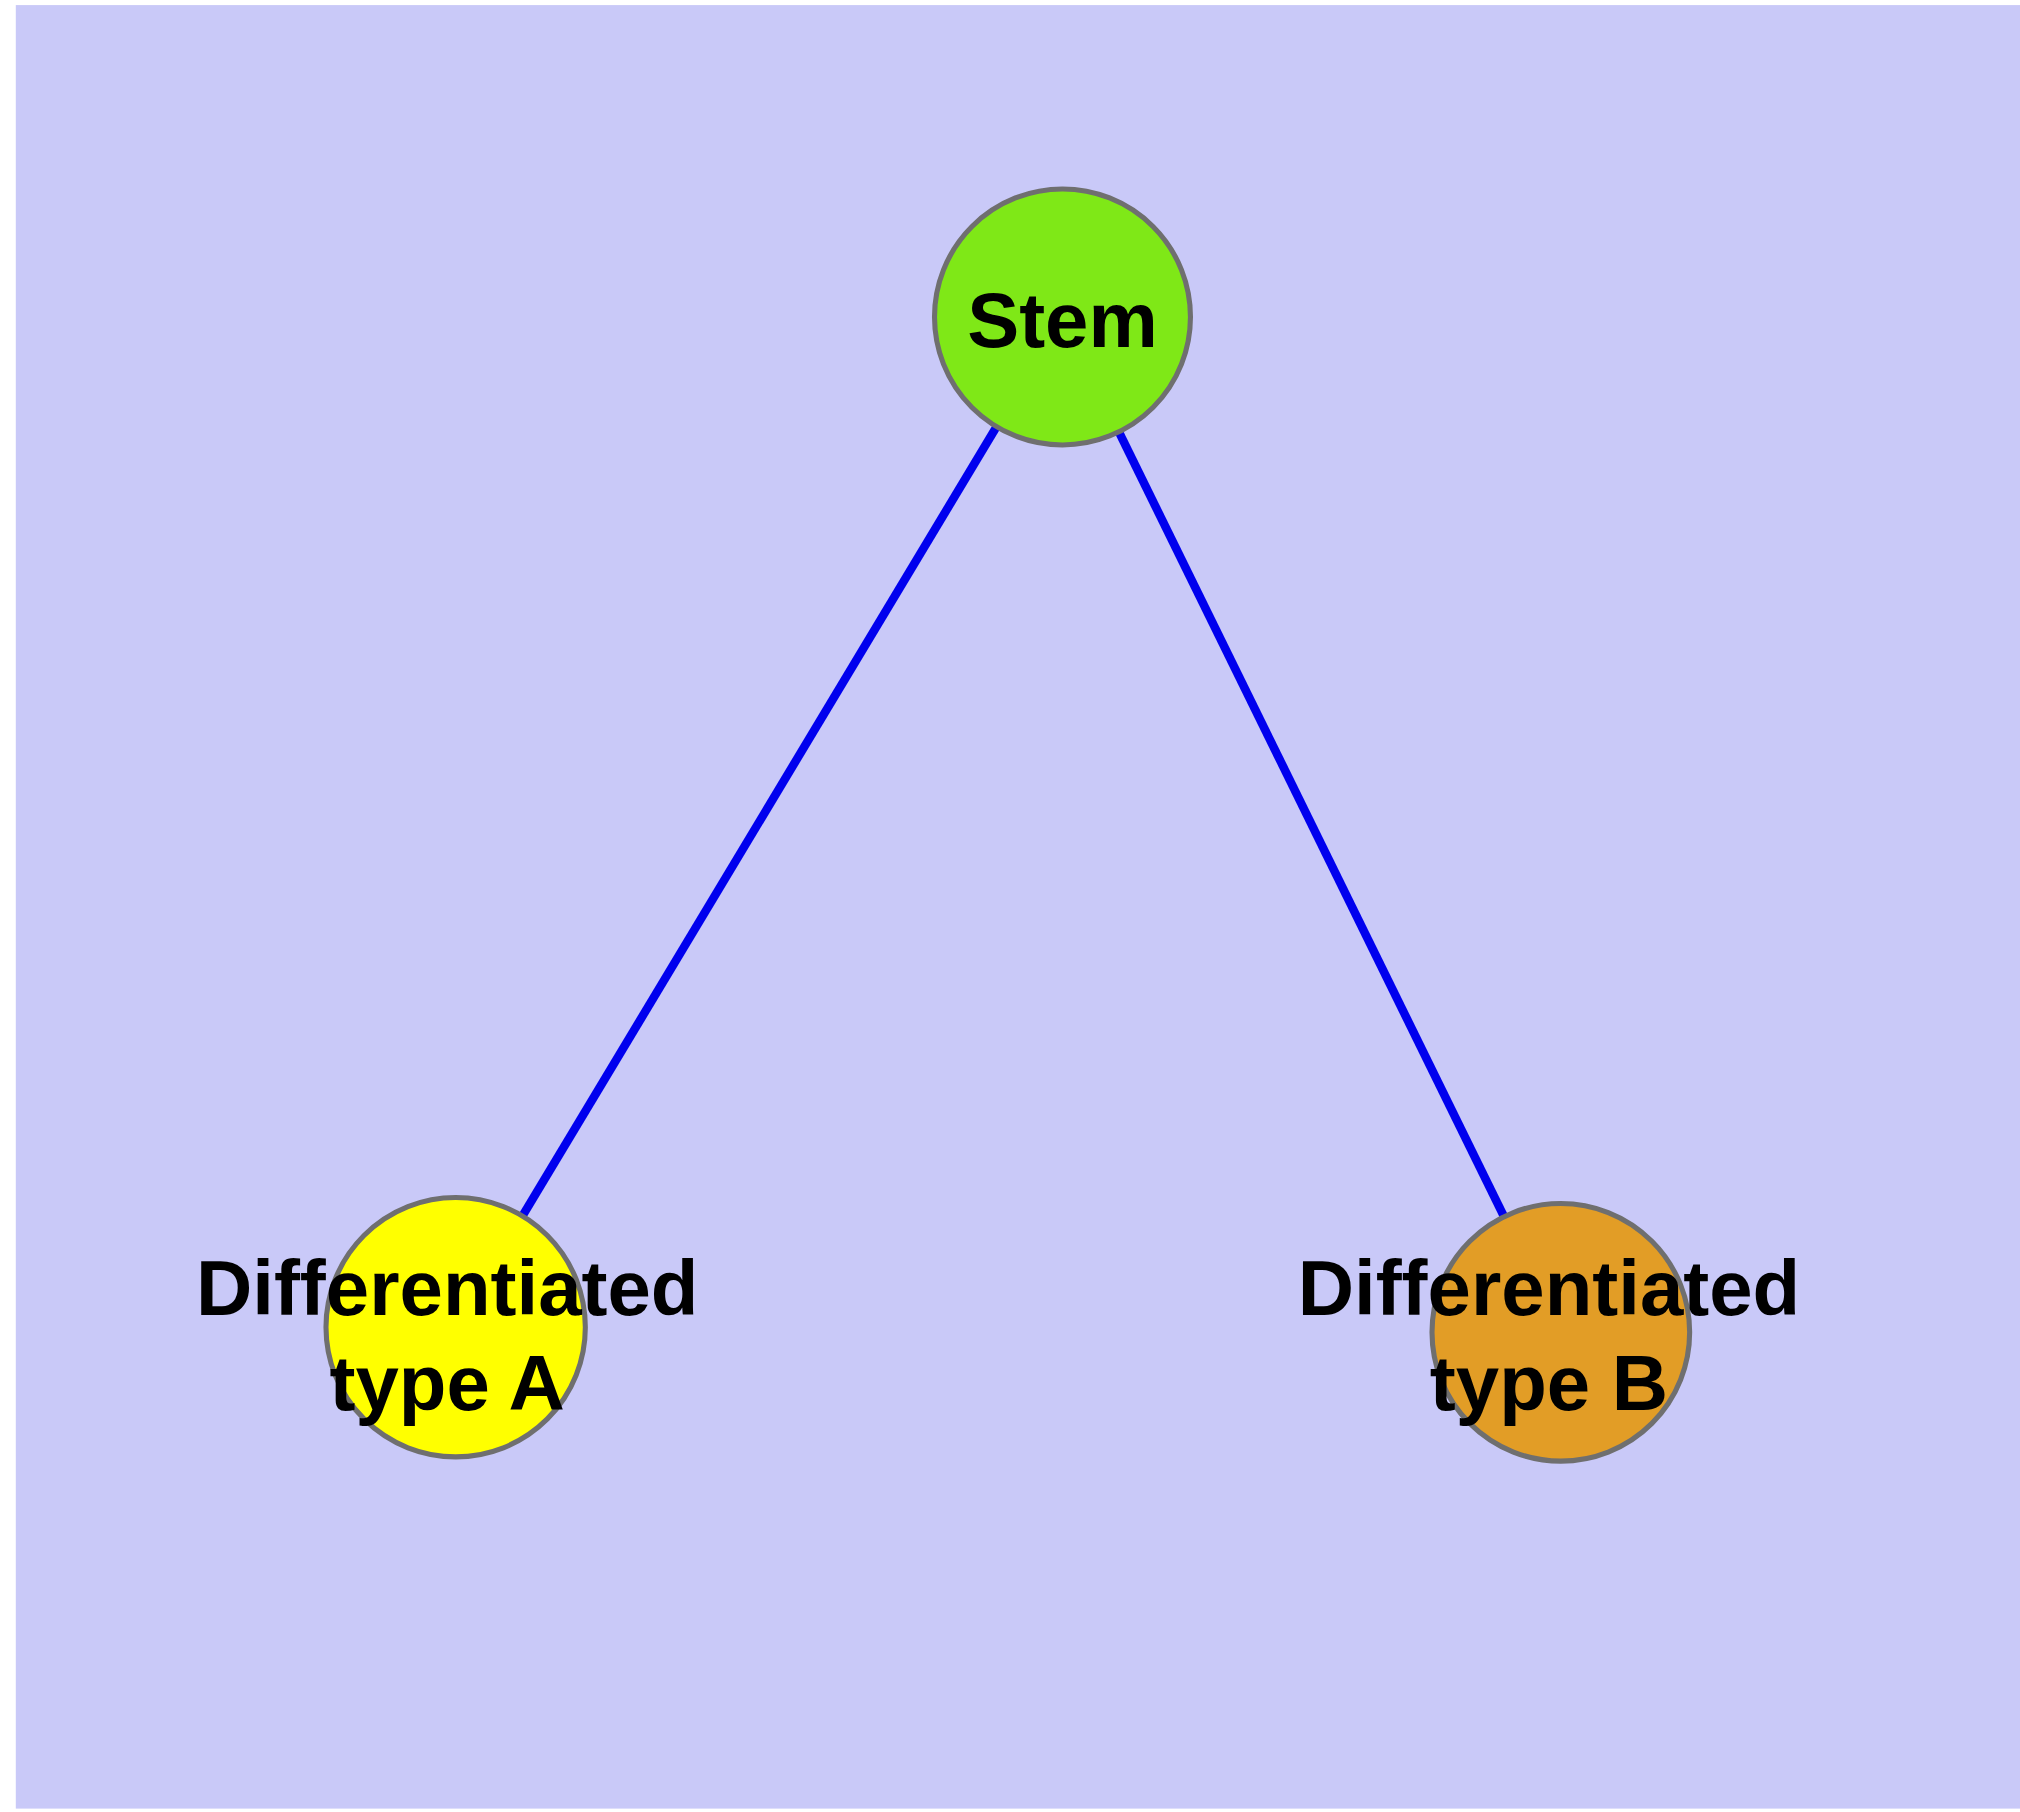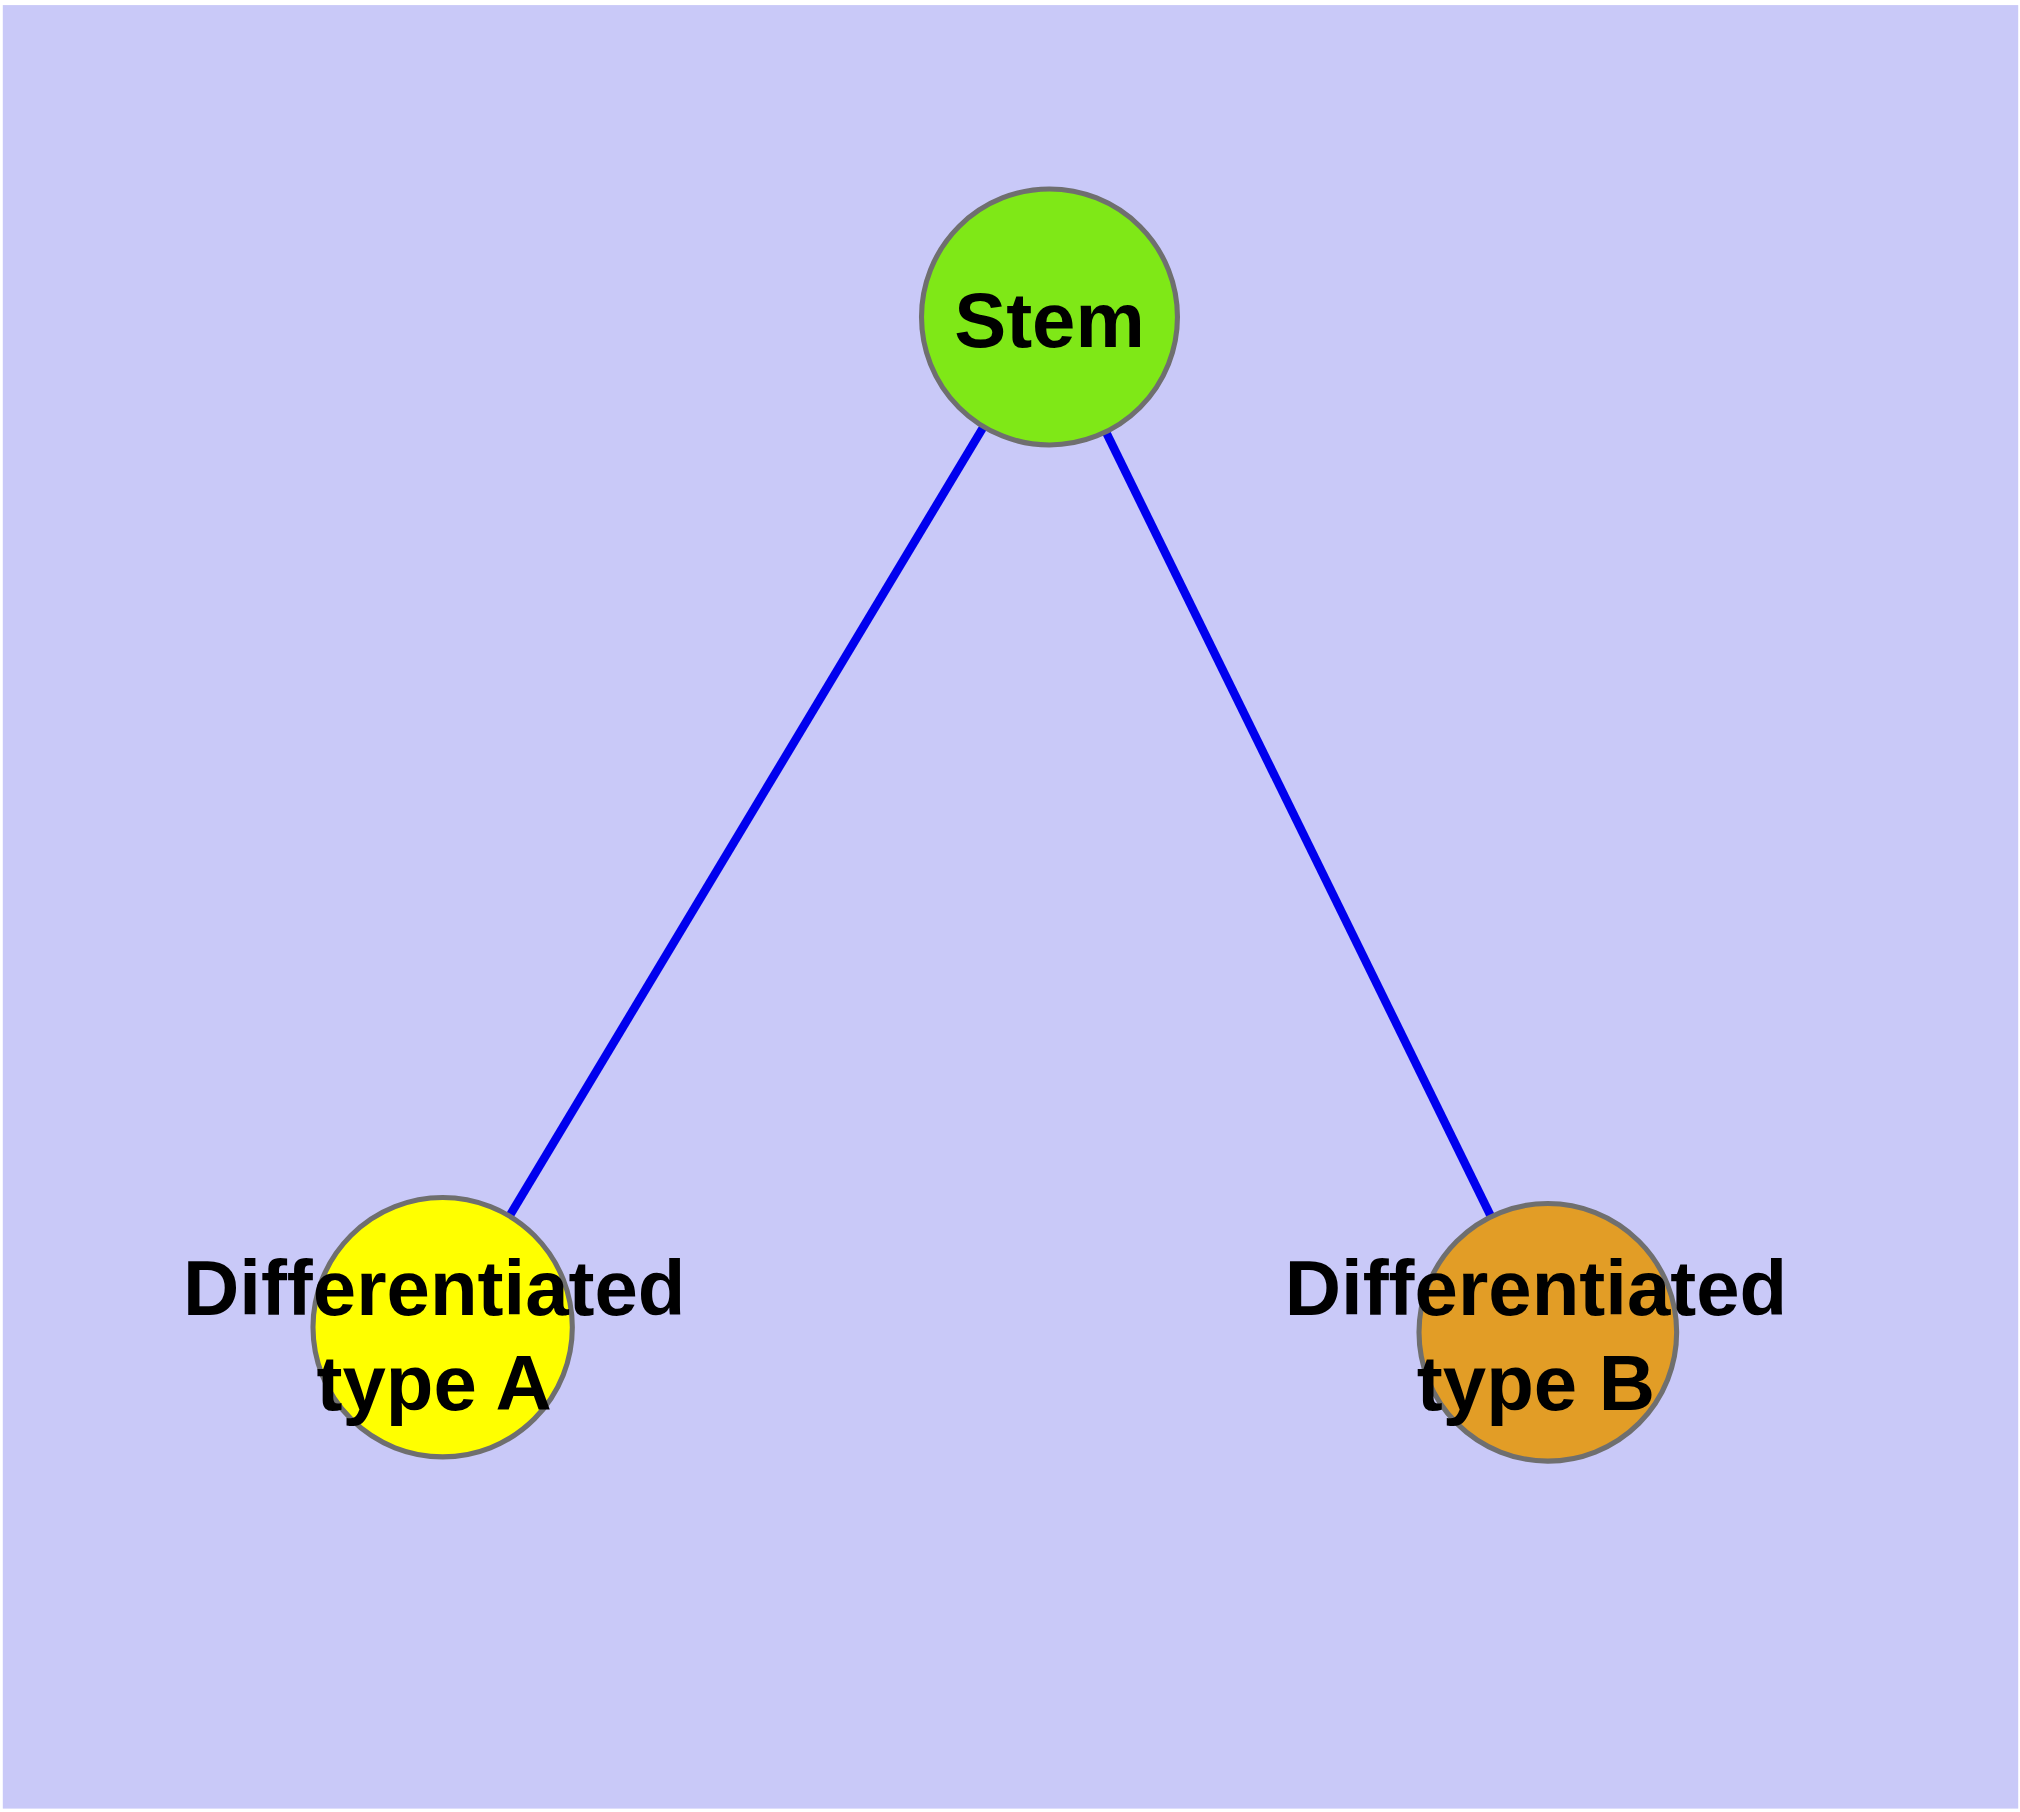--- a/index.html
+++ b/index.html
@@ -7,20 +7,21 @@
     padding: 0;
     width: 2021px;
     height: 1812px;
     background: #ffffff;
     font-family: "Liberation Sans", sans-serif;
   }
   #diagram-root {
     position: relative;
     width: 1681px;
     height: 1812px;
+    margin-left: 13px;
   }
   svg { display: block; }
   .edge {
     fill: none;
     stroke-width: 10px;
     stroke-linecap: butt;
   }
   .node-circle {
     stroke-width: 6px;
   }

